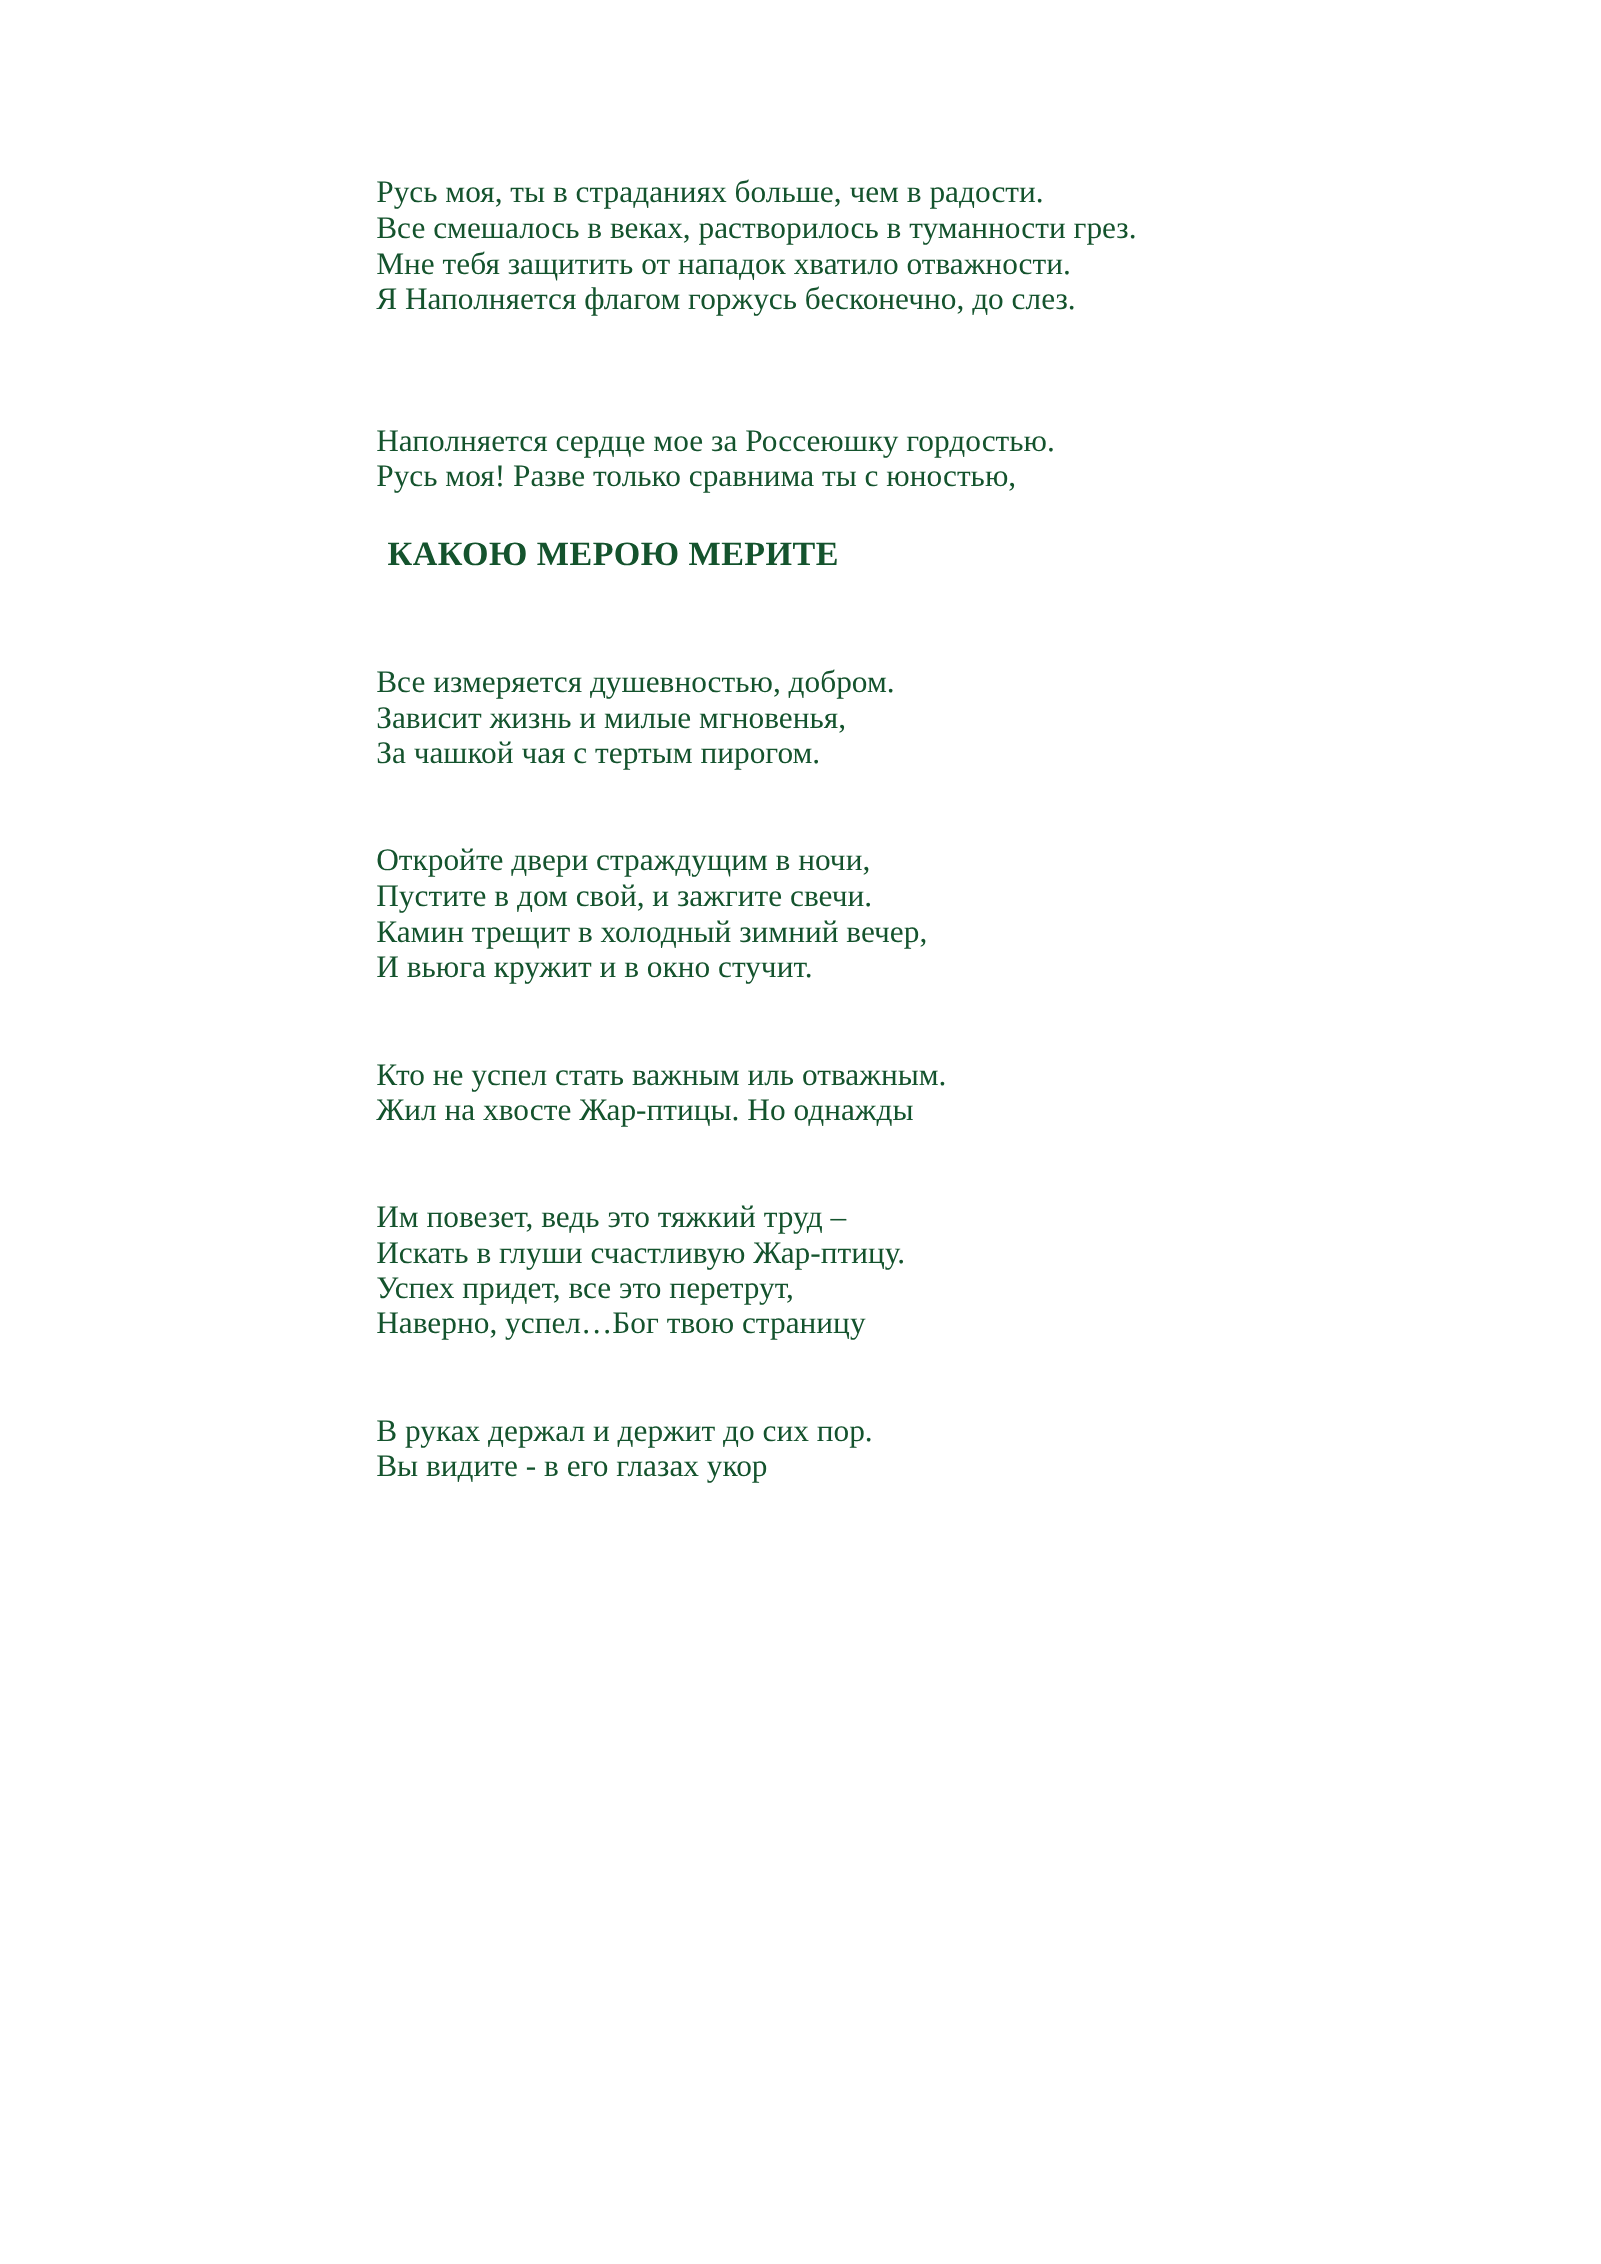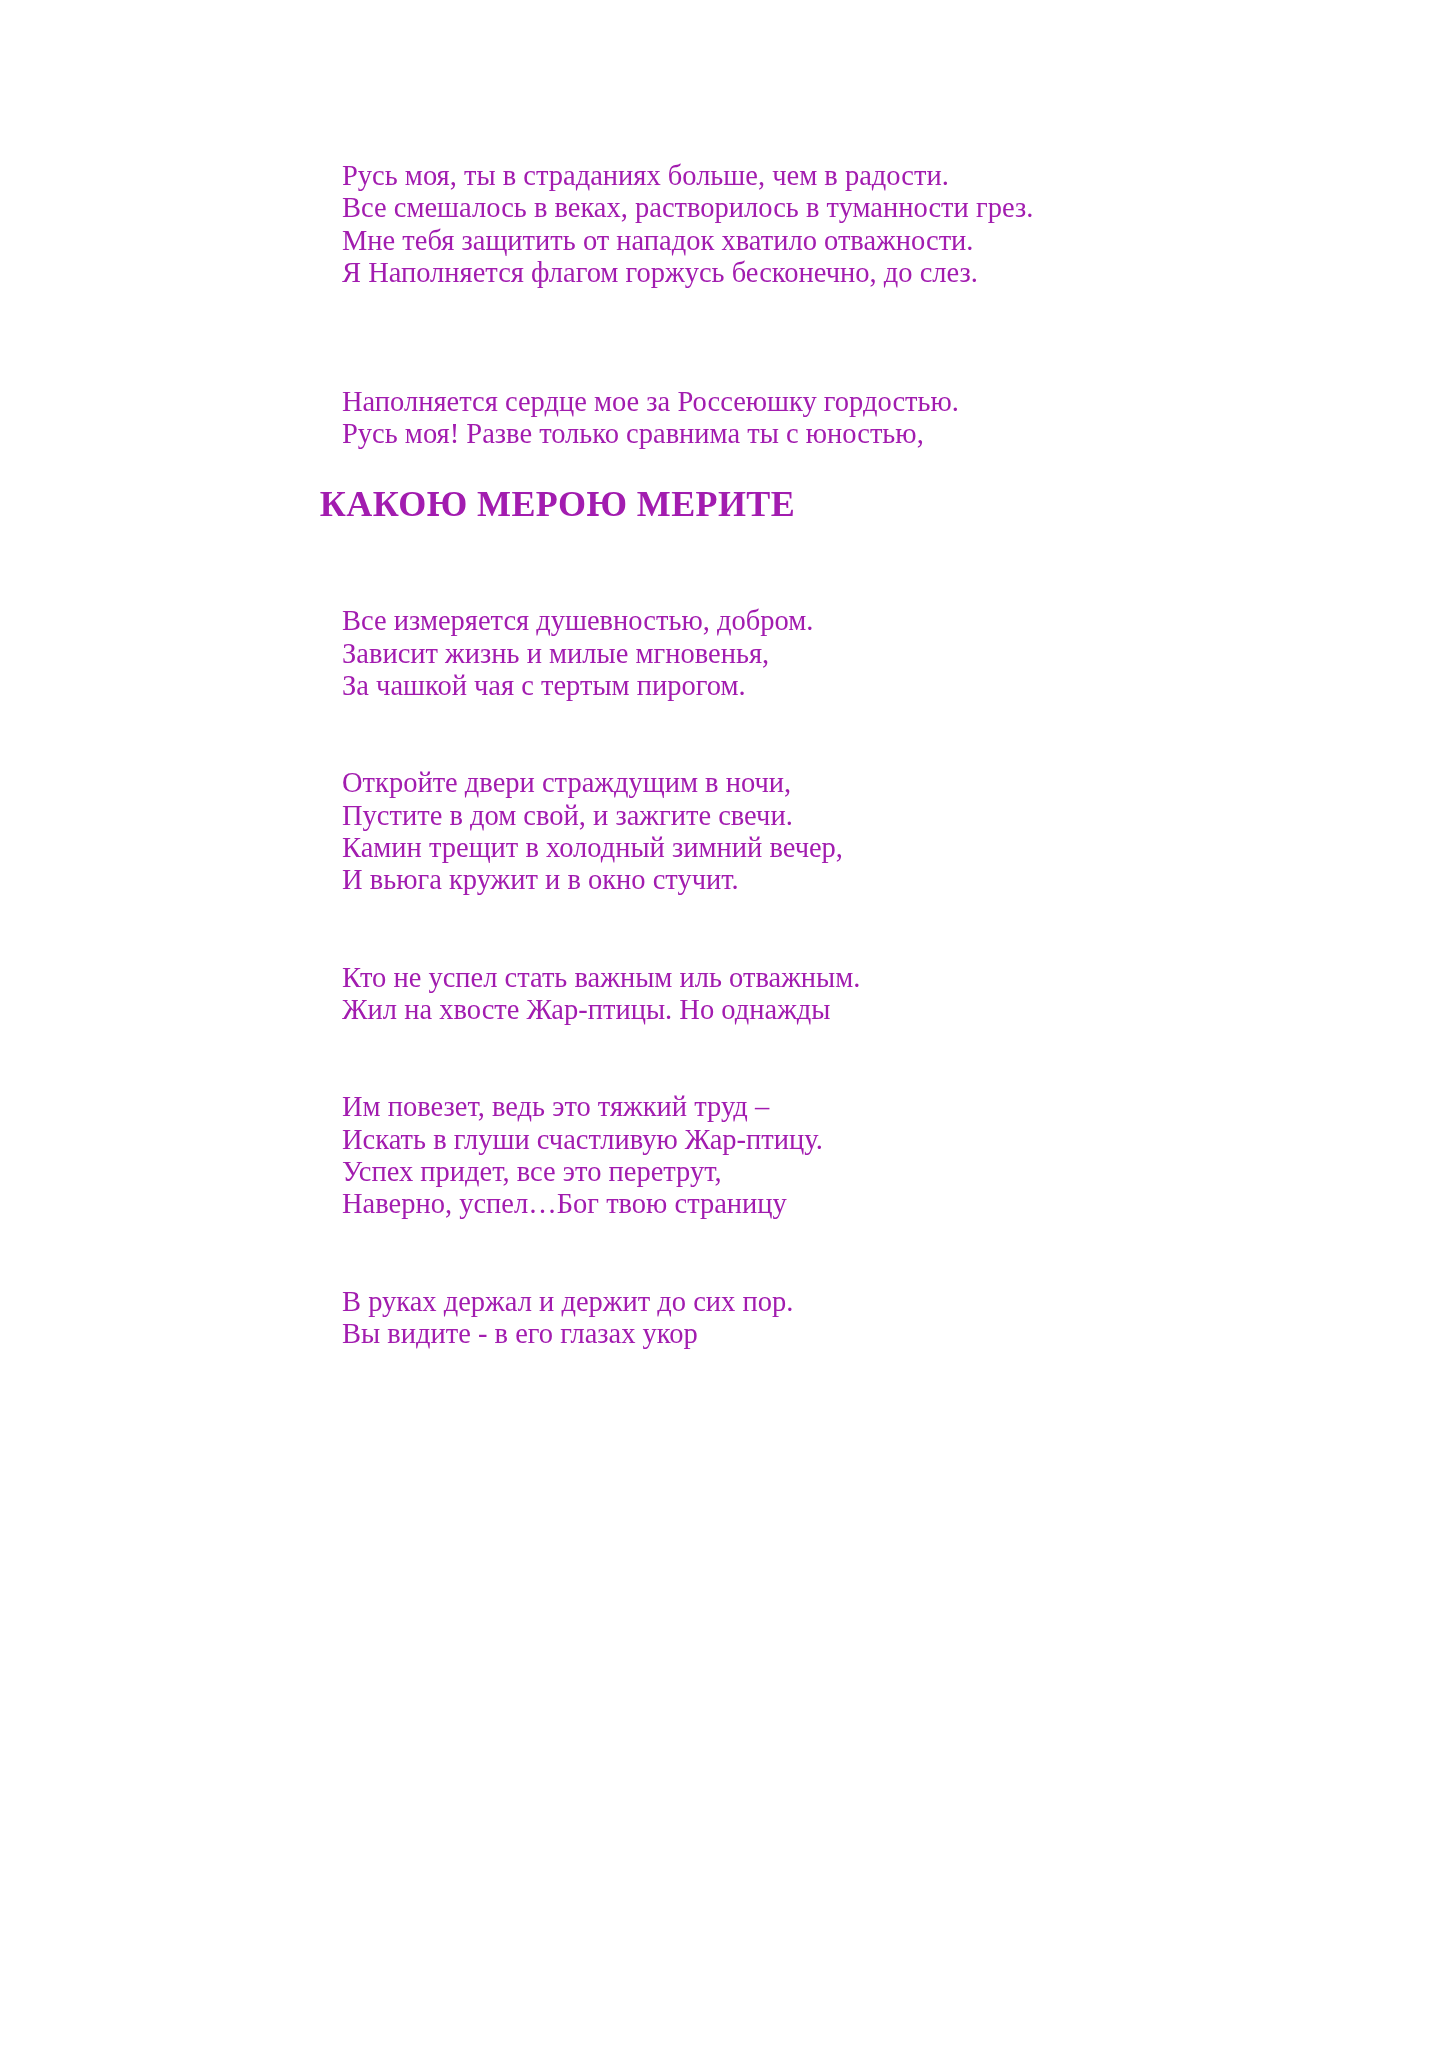--- a/index.html
+++ b/index.html
@@ -7,21 +7,21 @@
     margin: 0;
     padding: 0;
     background: #ffffff;
   }
   .page {
     position: relative;
     width: 1455px;
     height: 2058px;
     margin: 0 auto;
     background: #ffffff;
-    color: #a21caf;
+    color: #14532d;
     font-family: "Liberation Serif", "DejaVu Serif", serif;
     overflow: hidden;
   }
   .content {
     position: absolute;
     left: 0;
     top: 0;
     width: 1455px;
   }
   
@@ -37,21 +37,21 @@
     padding: 0 0 0 342px;
   }
   .stanza-gap {
     height: 32.4px;
   }
   .big-gap {
     height: 64px;
   }
   
   .poem-title {
-    font-size: 36px;
+    font-size: 31px;
     font-weight: bold;
     line-height: 34px;
     text-align: center;
     letter-spacing: 0.4px;
     white-space: pre;
     margin: 0;
     padding: 0 340px 0 0;
   }
   
   .epigraph {

